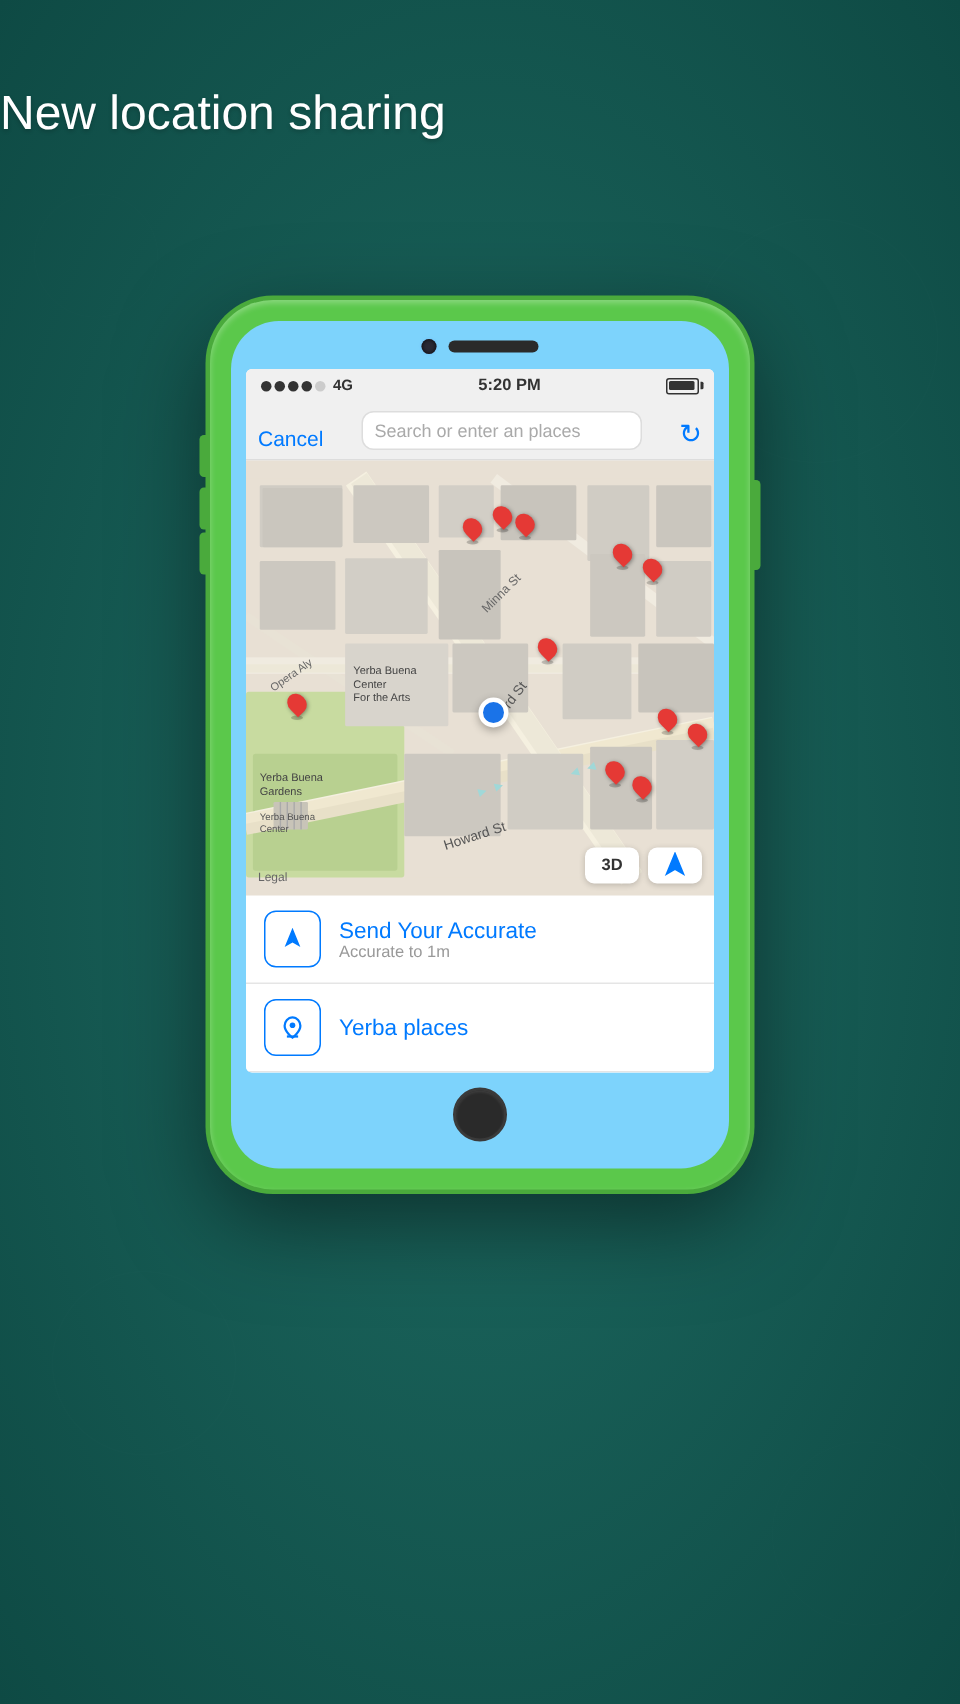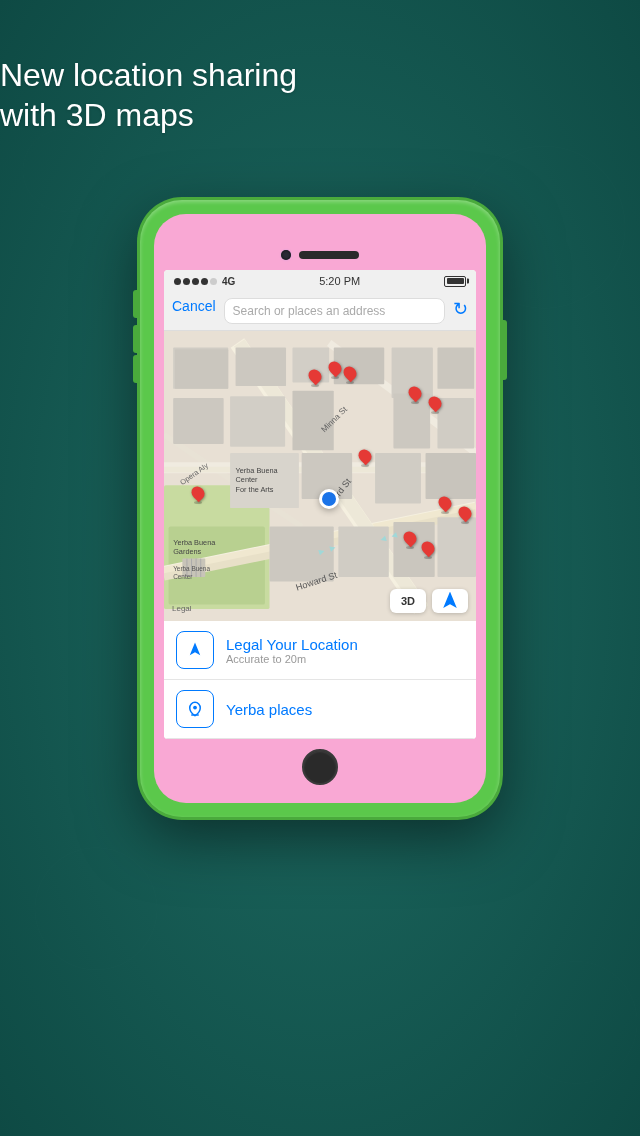--- a/index.html
+++ b/index.html
@@ -92,23 +92,23 @@
       right: -7px;
       top: 120px;
       width: 5px;
       height: 60px;
       background: #4aaa3c;
       border-radius: 0 3px 3px 0;
     }
 
     
     .phone-inner {
-      background: #f9a8d4;
+      background: #7dd3fc;
       border-radius: 32px;
-      padding: 36px 10px 18px;
+      padding: 12px 10px 18px;
       position: relative;
     }
 
     
     .phone-top-bar {
       display: flex;
       align-items: center;
       justify-content: center;
       padding-bottom: 10px;
       gap: 8px;
@@ -163,21 +163,21 @@
 
     .network-label {
       font-size: 10px;
       font-weight: 600;
       color: #333;
       margin-left: 3px;
     }
 
     .status-time {
       font-size: 11px;
-      font-weight: 400;
+      font-weight: 700;
       color: #333;
     }
 
     .battery-icon {
       display: flex;
       align-items: center;
     }
 
     .battery-body {
       width: 22px;
@@ -206,23 +206,23 @@
       width: 100%;
       height: 100%;
       background: #333;
       border-radius: 1px;
     }
 
     
     .search-bar-row {
       background: #f0f0f0;
       display: flex;
-      align-items: flex-start;
+      align-items: flex-end;
       padding: 6px 8px;
-      gap: 8px;
+      gap: 25px;
       border-bottom: 1px solid #ddd;
     }
 
     .cancel-btn {
       color: #007aff;
       font-size: 14px;
       font-weight: 400;
       white-space: nowrap;
     }
 
@@ -375,21 +375,20 @@
   </style>
 </head>
 <body>
 
 <div class="bg"></div>
 <div class="bg-pattern"></div>
 
 <div class="title-section">
   <div class="main-title">
     <span>New location sharing</span><br>
-    <span>with 3D maps</span>
   </div>
 </div>
 
 <div class="phone-wrapper">
   <div class="phone-outer">
     <div class="phone-inner">
 
       <div class="phone-top-bar">
         <div class="camera"></div>
         <div class="speaker"></div>
@@ -410,21 +409,21 @@
           <div class="battery-icon">
             <div class="battery-body">
               <div class="battery-fill"></div>
             </div>
           </div>
         </div>
 
         <div class="search-bar-row">
           <span class="cancel-btn">Cancel</span>
           <div class="search-input-box">
-            <span>Search or places an address</span>
+            <span>Search or enter an places</span>
           </div>
           <span class="refresh-icon">↻</span>
         </div>
 
         <div class="map-area">
           <svg class="map-svg" viewBox="0 0 340 290" xmlns="http://www.w3.org/2000/svg">
 
             <rect width="340" height="290" fill="#e8e0d4"></rect>
 
             <rect x="0" y="155" width="115" height="135" fill="#c8dba0" rx="2"></rect>
@@ -565,22 +564,22 @@
 
         <div class="actions-area">
 
           <div class="action-item">
             <div class="action-icon-box">
               <svg width="18" height="18" viewBox="0 0 24 24">
                 <path d="M12 2L19 19L12 15L5 19Z" fill="#007aff"></path>
               </svg>
             </div>
             <div class="action-text-group">
-              <div class="action-title">Legal Your Location</div>
-              <div class="action-subtitle">Accurate to 20m</div>
+              <div class="action-title">Send Your Accurate</div>
+              <div class="action-subtitle">Accurate to 1m</div>
             </div>
           </div>
 
           <div class="action-item">
             <div class="action-icon-box">
               <svg width="18" height="18" viewBox="0 0 24 24">
                 <path d="M12 3 C8 3 5 6.5 5 10.5 C5 16 12 21 12 21 C12 21 19 16 19 10.5 C19 6.5 16 3 12 3Z" stroke="#007aff" stroke-width="2" fill="none"></path>
                 <circle cx="12" cy="10" r="2.5" fill="#007aff"></circle>
                 <path d="M7 20 L17 20" stroke="#007aff" stroke-width="2"></path>
               </svg>

